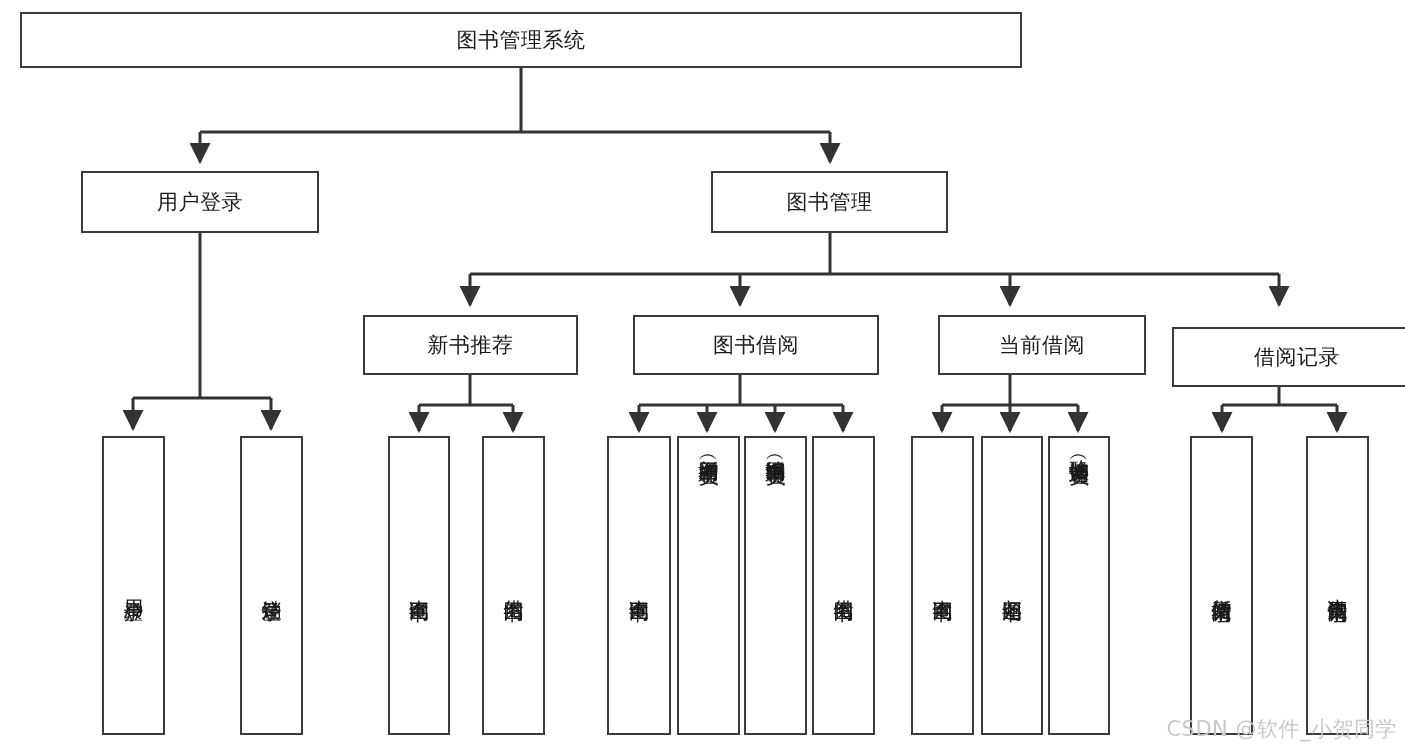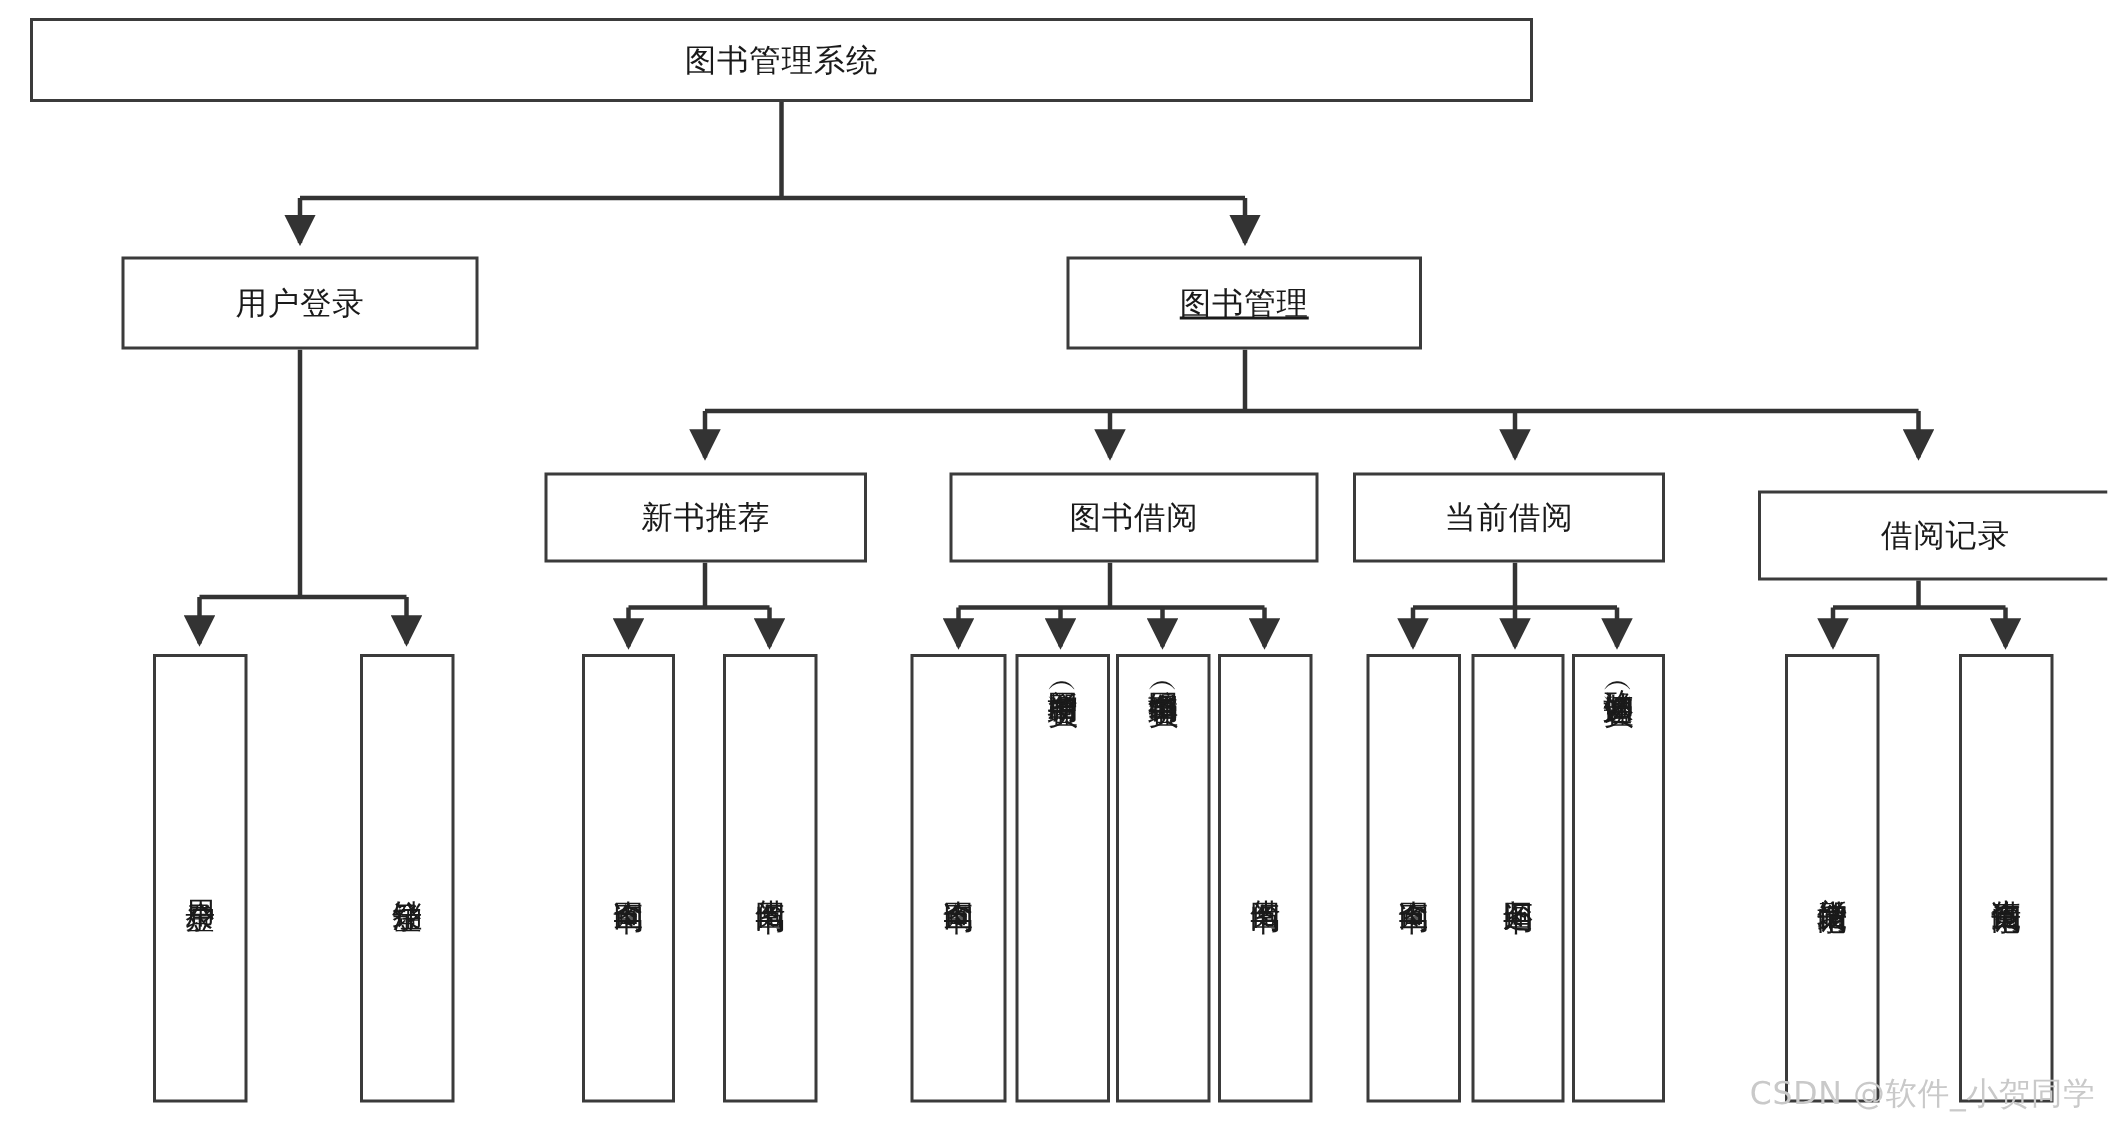--- a/index.html
+++ b/index.html
@@ -126,31 +126,31 @@
     </g>
   </svg>
 
   <div class="node" style="left:20px; top:12px; width:1002px; height:56px;">
     <span class="node-label">图书管理系统</span>
   </div>
 
   <div class="node" style="left:81px; top:171px; width:238px; height:62px;">
     <span class="node-label">用户登录</span>
   </div>
-  <div class="node" style="left:711px; top:171px; width:237px; height:62px;text-decoration:underline;">
+  <div class="node" style="left:711px; top:171px; width:237px; height:62px;">
     <span class="node-label">图书管理</span>
   </div>
 
   <div class="node" style="left:363px; top:315px; width:215px; height:60px;justify-content:center;">
     <span class="node-label">新书推荐</span>
   </div>
   <div class="node" style="left:633px; top:315px; width:246px; height:60px;">
     <span class="node-label">图书借阅</span>
   </div>
-  <div class="node" style="left:902px; top:315px; width:208px; height:60px;">
+  <div class="node" style="left:938px; top:315px; width:208px; height:60px;">
     <span class="node-label">当前借阅</span>
   </div>
   <div class="node" style="left:1172px; top:315px; width:250px; height:60px;margin-top:12px;">
     <span class="node-label">借阅记录</span>
   </div>
 
   <div class="node leaf mid" style="left:102px; top:436px; width:63px; height:299px;">
     <span class="node-label">用户登录</span>
   </div>
   <div class="node leaf mid" style="left:240px; top:436px; width:63px; height:299px;">

